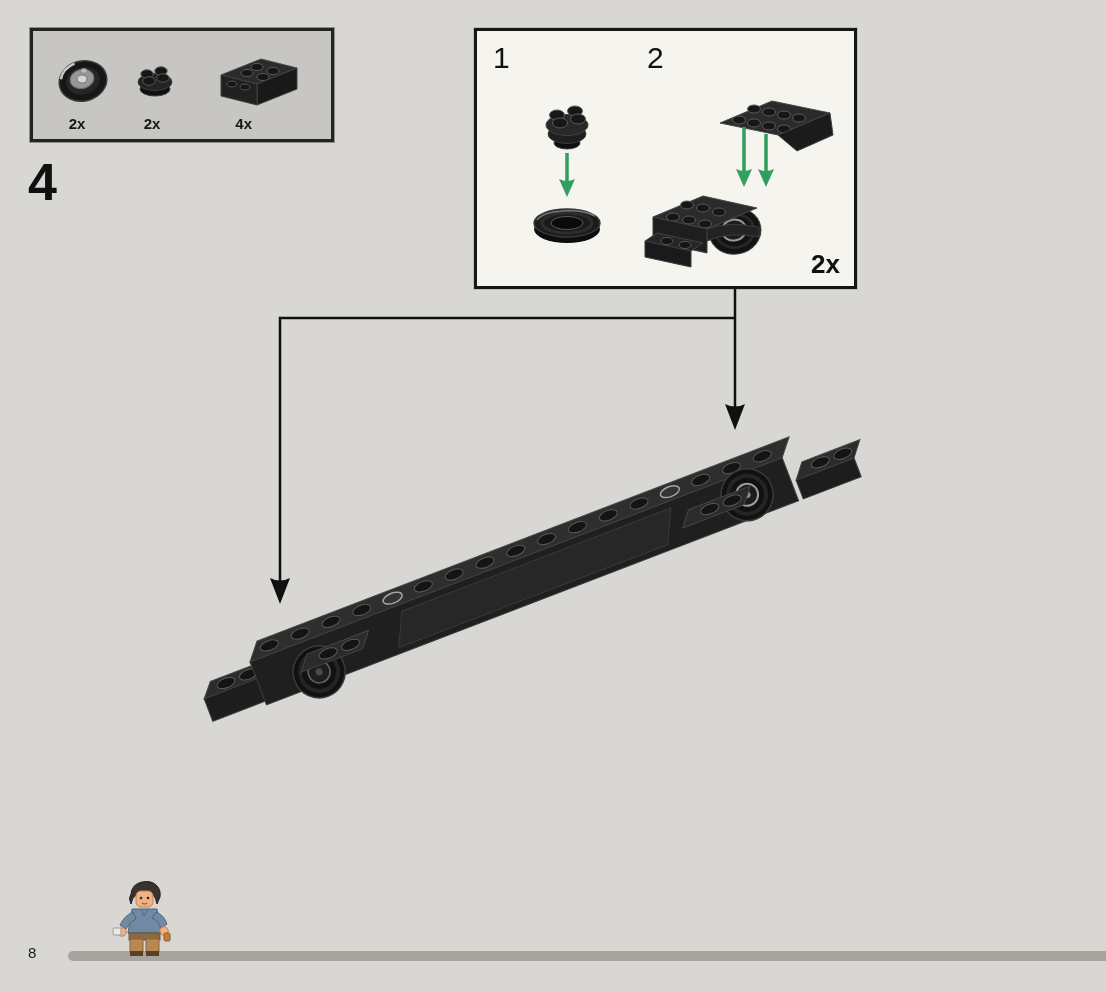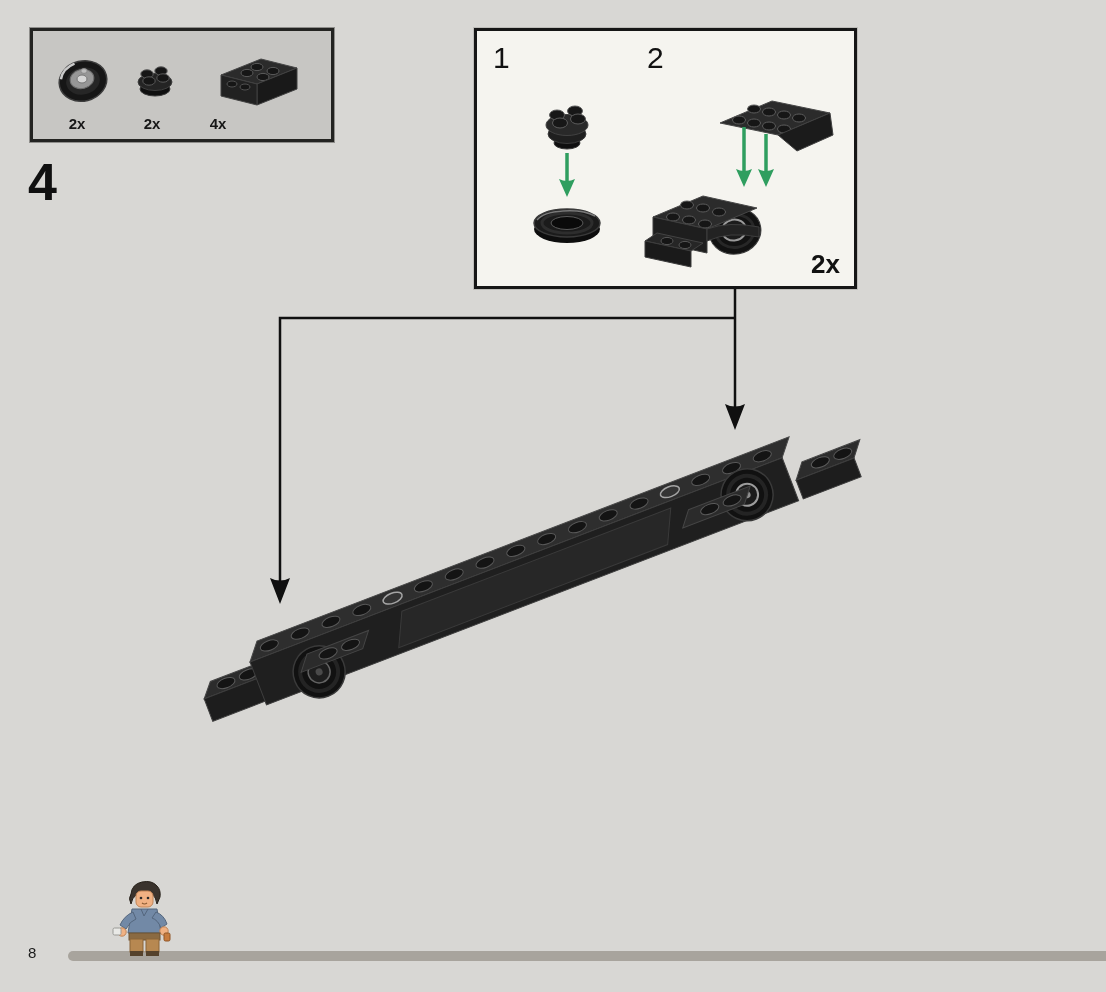--- a/index.html
+++ b/index.html
@@ -64,21 +64,21 @@
       <ellipse cx="214" cy="42" rx="6" ry="3.6" fill="#161616" stroke="#5a5a5a"></ellipse>
       <ellipse cx="230" cy="46" rx="6" ry="3.6" fill="#161616" stroke="#5a5a5a"></ellipse>
       <polygon points="264,37 264,58 224,74 224,53" fill="#191919" stroke="#404040"></polygon>
       <polygon points="188,44 224,53 224,74 188,65" fill="#212121" stroke="#404040"></polygon>
       <ellipse cx="199" cy="53" rx="5" ry="3" fill="#161616" stroke="#525252"></ellipse>
       <ellipse cx="212" cy="56" rx="5" ry="3" fill="#161616" stroke="#525252"></ellipse>
     </g>
   </svg>
   <div class="part-count" style="left:22px;">2x</div>
   <div class="part-count" style="left:97px;">2x</div>
-  <div class="part-count" style="left:163px;">4x</div>
+  <div class="part-count" style="left:175px;text-align:right;">4x</div>
 </div>
 
 <div class="abs step-number">4</div>
 
 <div class="abs inset">
   <div class="substep-num" style="left:16px;top:12px;">1</div>
   <div class="substep-num" style="left:170px;top:12px;">2</div>
 
   <svg class="abs" style="left:0;top:0;" width="377" height="255" viewBox="0 0 377 255">
 

